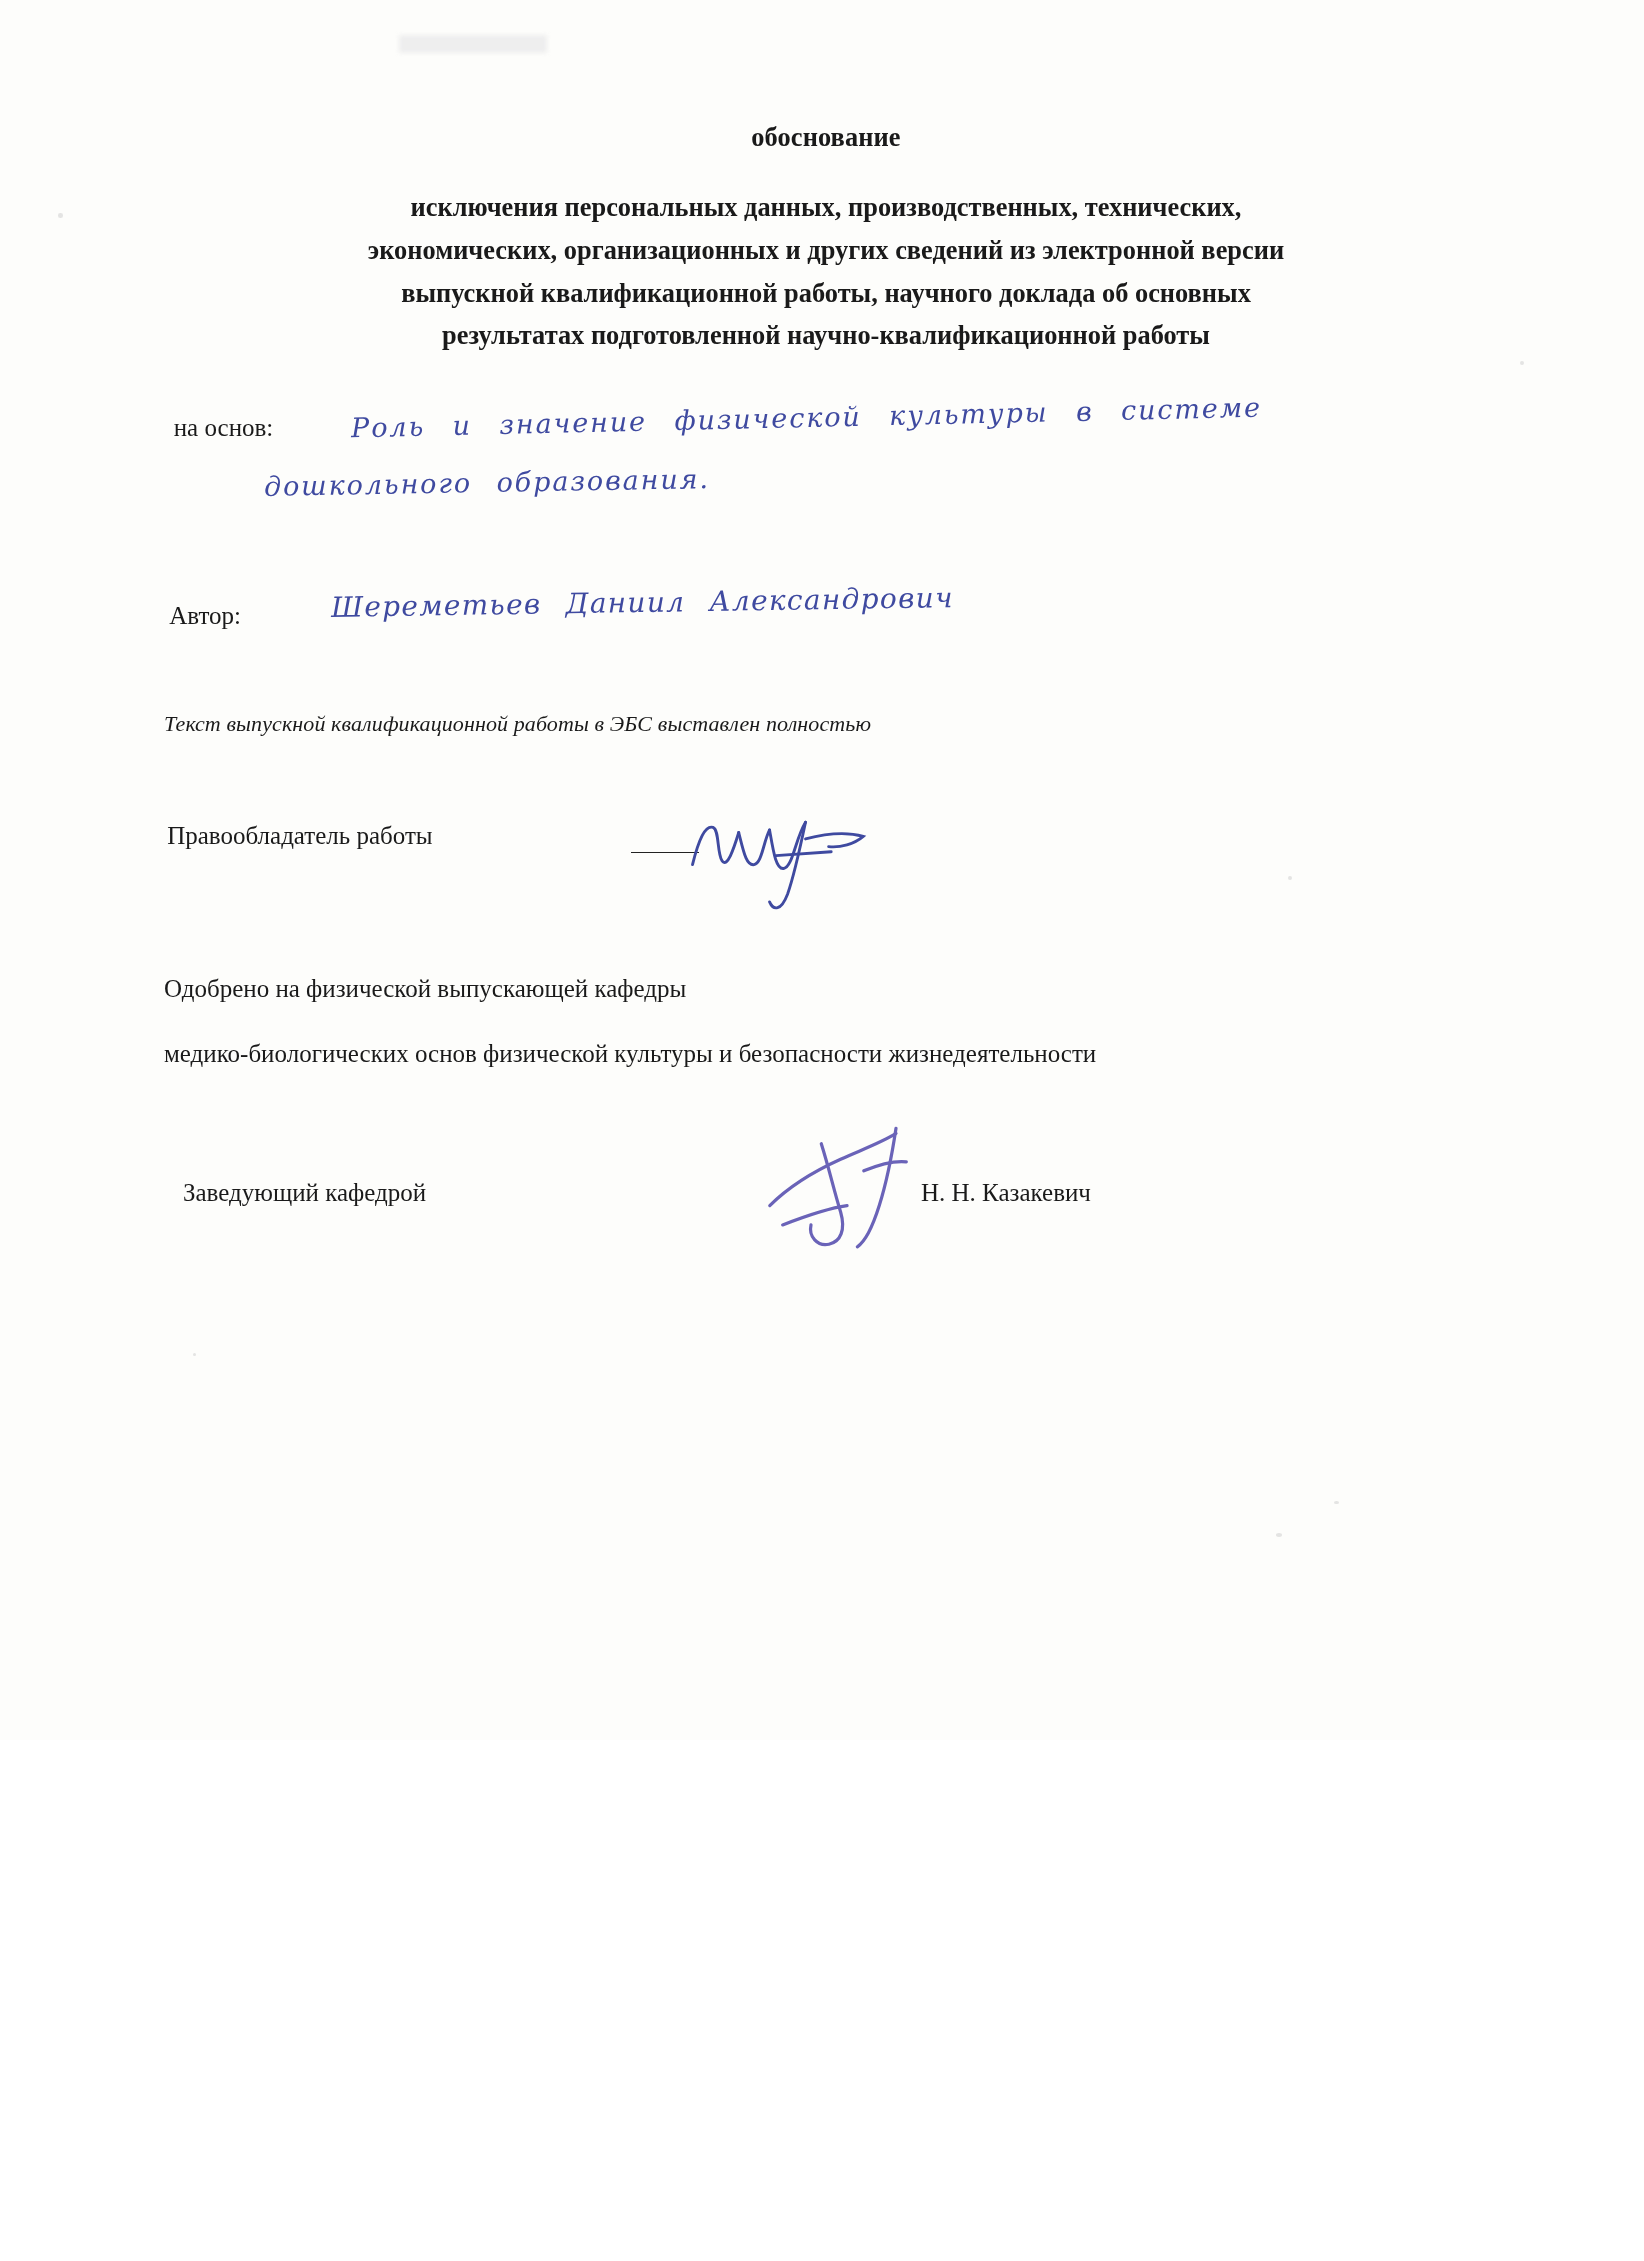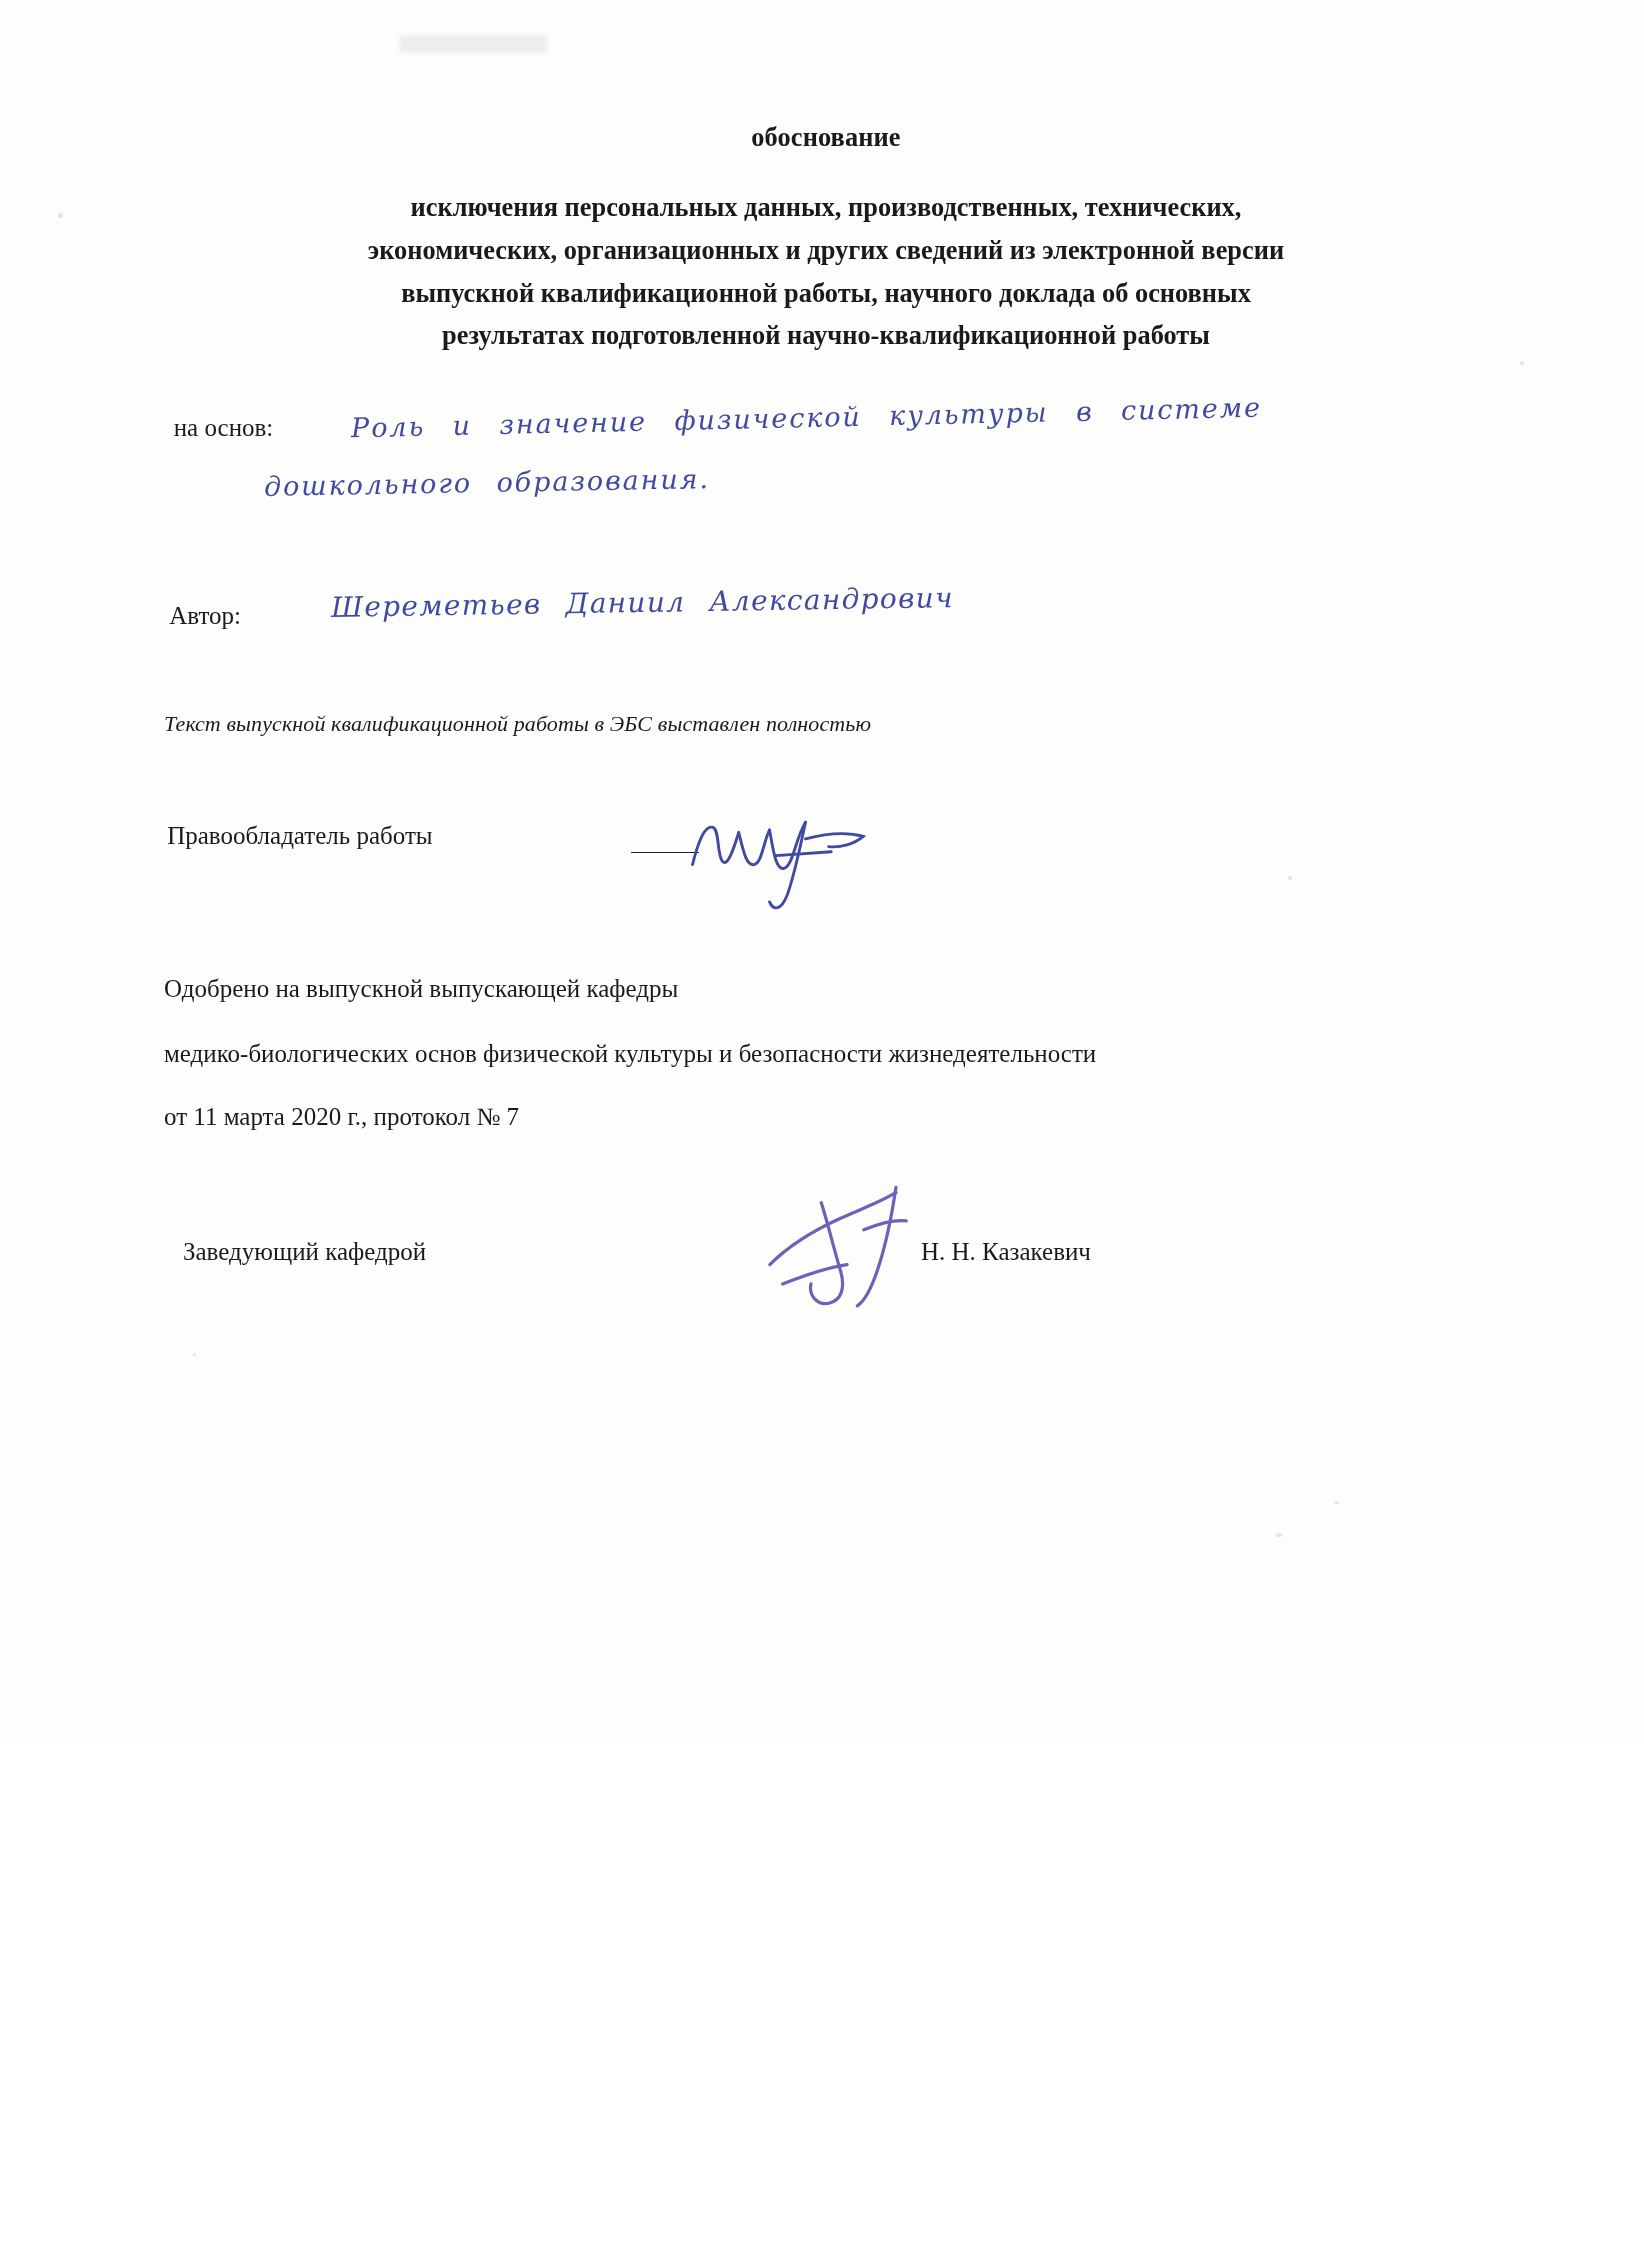--- a/index.html
+++ b/index.html
@@ -231,25 +231,24 @@
           <path d="M20 110 C30 70, 40 48, 52 52 C62 56, 58 92, 66 104 C74 116, 84 86, 92 60"></path>
           <path d="M92 60 C100 92, 104 112, 116 110 C128 108, 130 76, 140 56"></path>
           <path d="M140 56 C146 90, 150 118, 162 116 C176 114, 180 70, 196 44"></path>
           <path d="M196 44 C188 82, 178 128, 168 156 C158 182, 146 182, 140 168"></path>
           <path d="M150 96 L236 90"></path>
           <path d="M196 70 C226 62, 258 58, 286 66 C272 78, 250 84, 232 82"></path>
         </g>
       </svg>
     </div>
 
-    <div class="approved">Одобрено на выпускной выпускающей кафедры</div>
+    <div class="approved">Одобрено на физической выпускающей кафедры</div>
 
     <div class="dept">медико-биологических основ физической культуры и безопасности жизнедеятельности</div>
 
-    <div class="protocol">от 11 марта 2020 г., протокол № 7</div>
 
     <div class="chair-row">
       <span class="chair-label">Заведующий кафедрой</span>
       <svg class="sig-chair" viewBox="0 0 340 250">
         <g fill="none" stroke="#6a63b8" stroke-width="5" stroke-linecap="round">
           <path d="M40 150 C70 120, 110 96, 150 78 C186 62, 214 52, 236 38"></path>
           <path d="M120 54 C132 92, 140 128, 150 160 C158 188, 150 206, 132 210 C114 214, 100 198, 104 180"></path>
           <path d="M236 30 C230 70, 222 112, 210 150 C200 182, 188 206, 176 214"></path>
           <path d="M186 96 C210 86, 232 80, 252 82"></path>
           <path d="M60 180 C96 166, 130 154, 160 150"></path>

